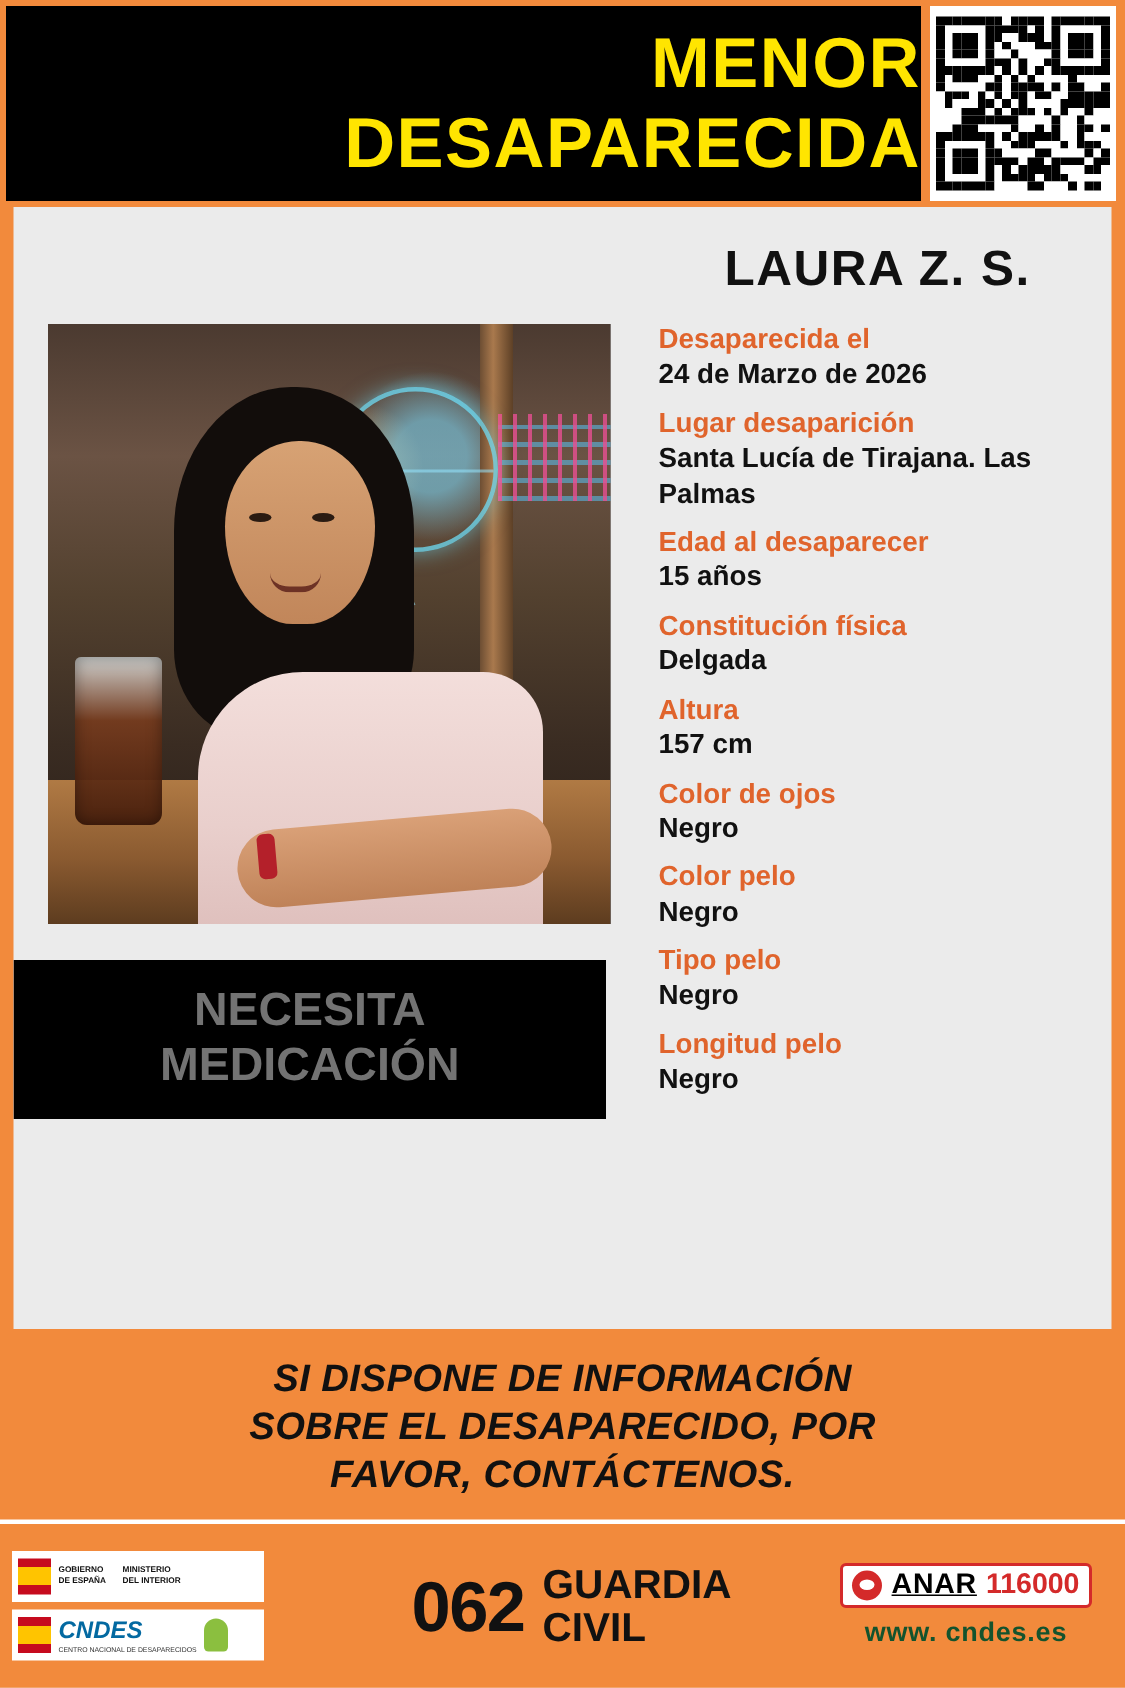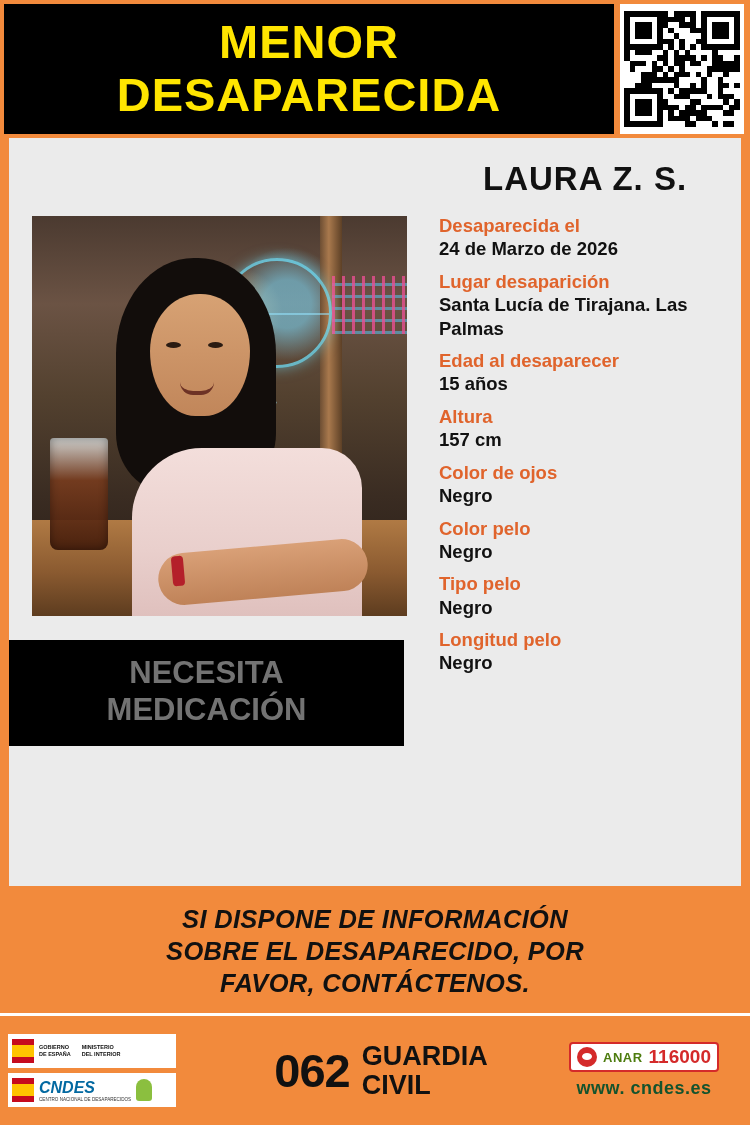--- a/index.html
+++ b/index.html
@@ -21,21 +21,21 @@
     height: 138px;
     background: #f28a3c;
     display: flex;
     align-items: stretch;
     padding: 4px 6px 4px 4px;
   }
   .header-banner {
     flex: 1;
     background: #000;
     display: flex; flex-direction: column;
-    align-items: center; justify-content: center;
+    align-items: flex-end; justify-content: center;
     margin-right: 6px;
   }
   .header-banner .line {
     color: #ffe500;
     font-weight: bold;
     font-size: 47px;
     letter-spacing: 1px;
     line-height: 1.12;
     text-align: center;
   }
@@ -222,21 +222,21 @@
   .num062 { font-size: 47px; font-weight: bold; color: #111; letter-spacing: -1px; }
   .gc-text { font-size: 27px; font-weight: bold; color: #111; line-height: 1.05; }
 
   .anar { width: 196px; display: flex; flex-direction: column; align-items: center; gap: 6px; }
   .anar-box {
     background: #fff; border: 2px solid #d42a2a; border-radius: 4px;
     display: flex; align-items: center; gap: 6px; padding: 2px 6px;
   }
   .anar-head { width: 20px; height: 20px; border-radius: 50%; background: #d42a2a; position: relative; }
   .anar-head:after { content:""; position:absolute; left:5px; top:6px; width:10px; height:7px; background:#fff; border-radius:50%; }
-  .anar-word { font-size: 13px; font-weight: bold; color: #4d7c0f; letter-spacing: .5px; }
+  .anar-word { font-size: 19px; font-weight: bold; color: #000000; letter-spacing: .5px; text-decoration: underline; }
   .anar-num { font-size: 19px; font-weight: bold; color: #d42a2a; }
   .web { font-size: 18px; font-weight: bold; color: #14532d; letter-spacing: .5px; }
 </style>
 </head>
 <body>
 
 <div class="poster">
 
   <div class="header">
     <div class="header-banner">
@@ -724,20 +724,24 @@
             <div class="k">Desaparecida el</div>
             <div class="v">24 de Marzo de 2026</div>
           </div>
           <div class="field">
             <div class="k">Lugar desaparición</div>
             <div class="v">Santa Lucía de Tirajana. Las Palmas</div>
           </div>
           <div class="field">
             <div class="k">Edad al desaparecer</div>
             <div class="v">15 años</div>
+          </div>
+          <div class="field">
+            <div class="k">Constitución física</div>
+            <div class="v">Delgada</div>
           </div>
           <div class="field">
             <div class="k">Altura</div>
             <div class="v">157 cm</div>
           </div>
           <div class="field">
             <div class="k">Color de ojos</div>
             <div class="v">Negro</div>
           </div>
           <div class="field">

